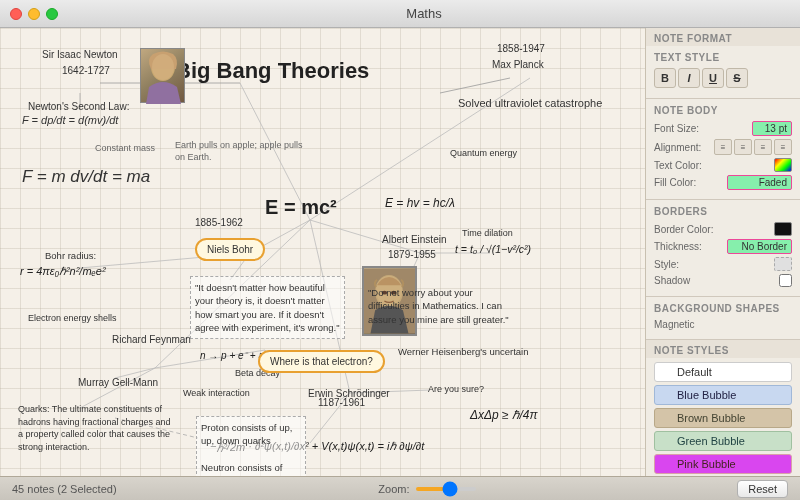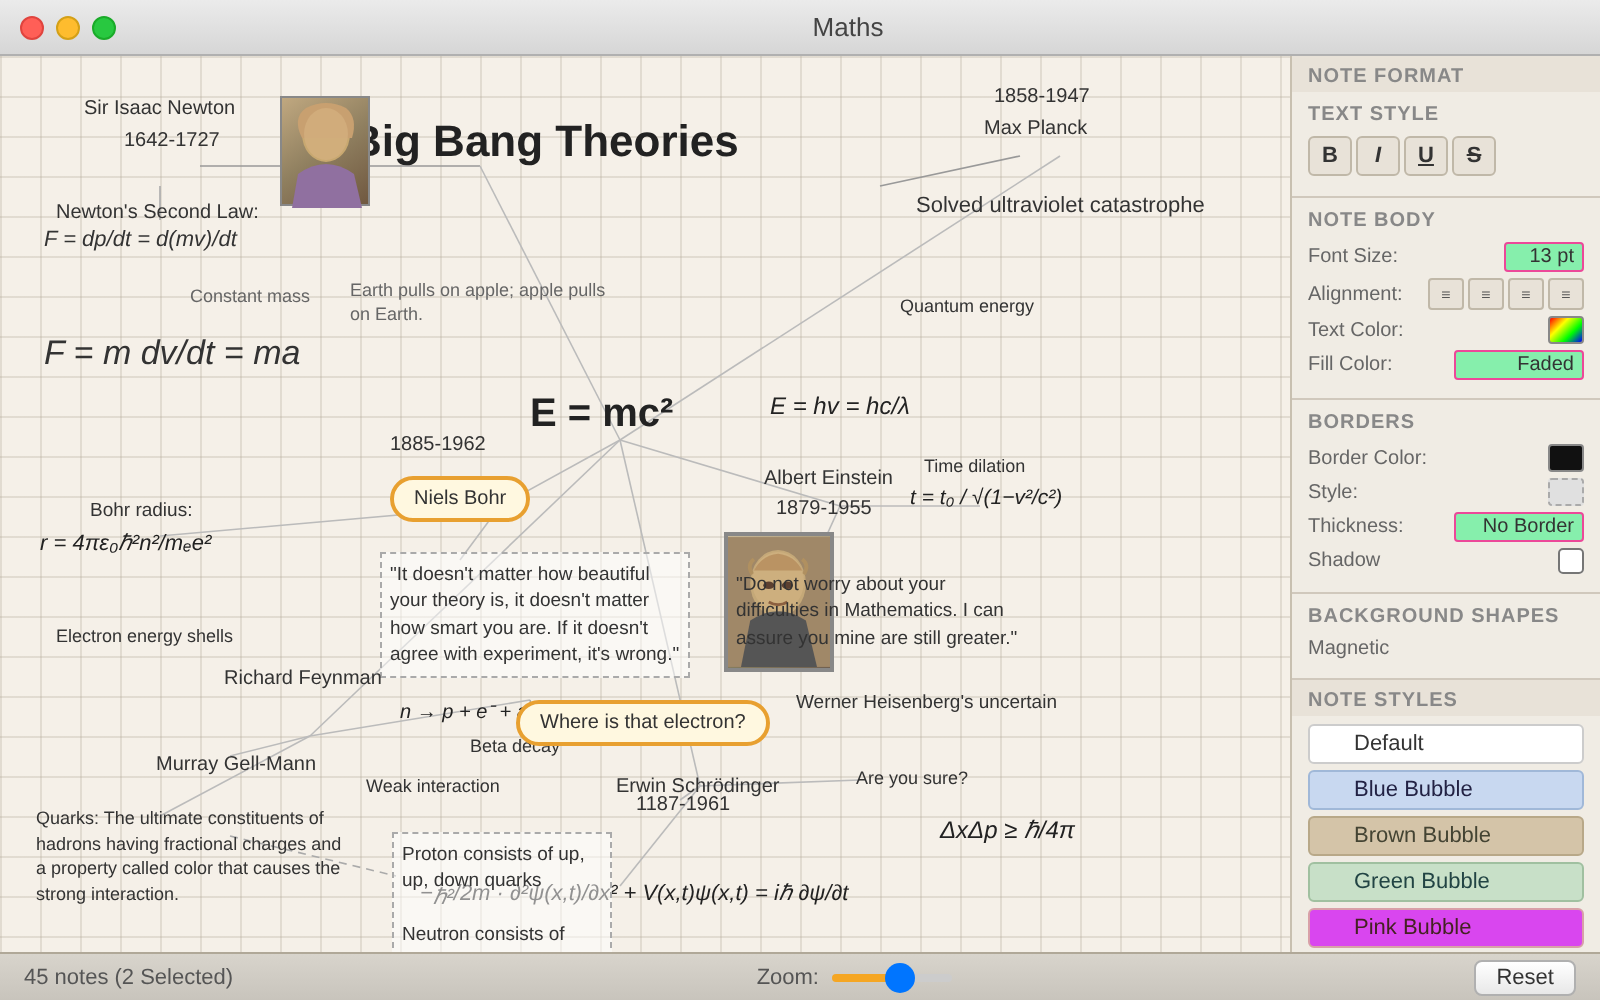--- a/index.html
+++ b/index.html
@@ -428,26 +428,26 @@
       </div>
     </div>
 
     <div class="panel-section">
       <div class="panel-section-header">Borders</div>
       <div class="prop-row">
         <span class="prop-label">Border Color:</span>
         <div class="color-swatch" style="background:#111;"></div>
       </div>
       <div class="prop-row">
+        <span class="prop-label">Thickness:</span>
+        <span class="prop-value prop-value-wide">No Border</span>
+      </div>
+      <div class="prop-row">
         <span class="prop-label">Style:</span>
         <div class="color-swatch" style="background:#e0e0e0;border:1px dashed #aaa;"></div>
-      </div>
-      <div class="prop-row">
-        <span class="prop-label">Thickness:</span>
-        <span class="prop-value prop-value-wide">No Border</span>
       </div>
       <div class="prop-row">
         <span class="prop-label">Shadow</span>
         <input type="checkbox" style="margin: 0px;">
       </div>
     </div>
 
     <div class="panel-section">
       <div class="panel-section-header">Background Shapes</div>
       <div class="prop-row">

